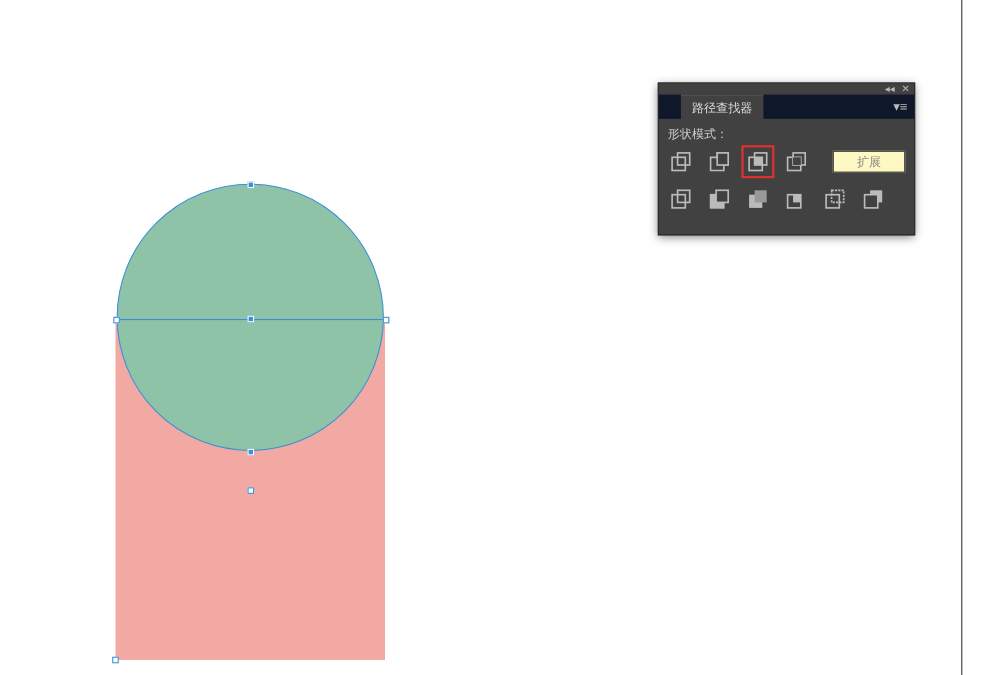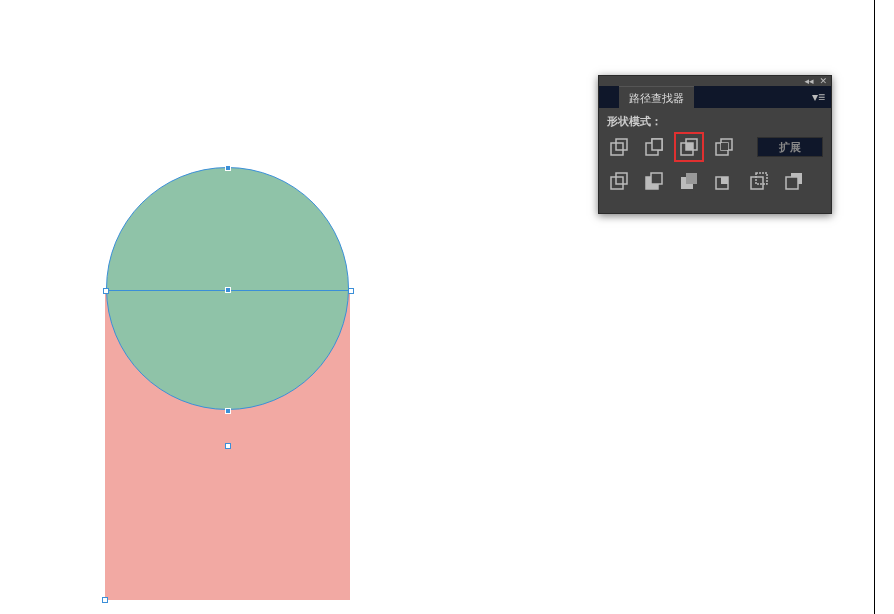--- a/index.html
+++ b/index.html
@@ -116,21 +116,20 @@
     .panel-menu {
       position: absolute;
       right: 6px;
       top: 4px;
       color: #bbb;
       font-size: 12px;
       cursor: pointer;
     }
     .panel-body {
       padding: 6px 8px 10px 8px;
-      font-weight: bold;
     }
     .section-label {
       color: #ccc;
       font-size: 11px;
       margin-bottom: 6px;
     }
     .icon-row {
       display: flex;
       align-items: center;
       gap: 11px;
@@ -146,21 +145,21 @@
       position: relative;
     }
     .pf-btn.highlighted {
       outline: 2px solid #e03030;
       outline-offset: 1px;
     }
     .expand-btn {
       margin-left: auto;
       width: 66px;
       height: 20px;
-      background: #0f172a;
+      background: #fef9c3;
       border: 1px solid #2f2f2f;
       color: #888;
       font-size: 11px;
       display: flex;
       align-items: center;
       justify-content: center;
       cursor: pointer;
     }
     svg { display: block; }
   </style>

